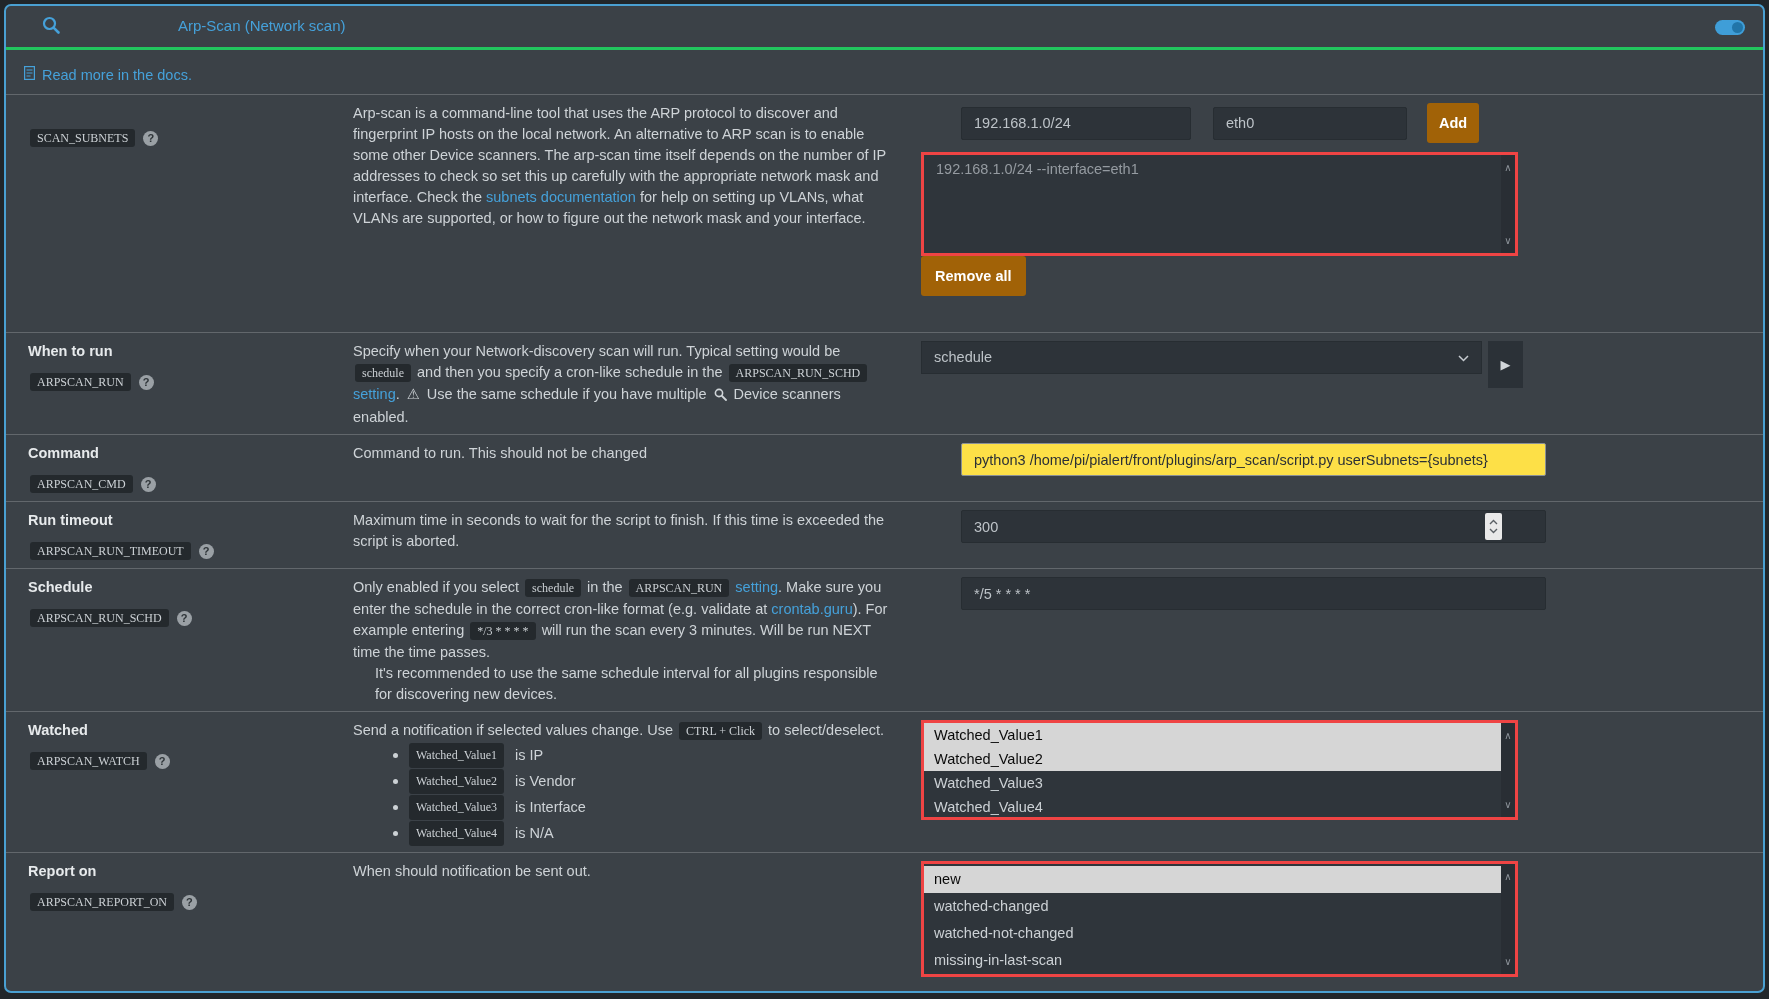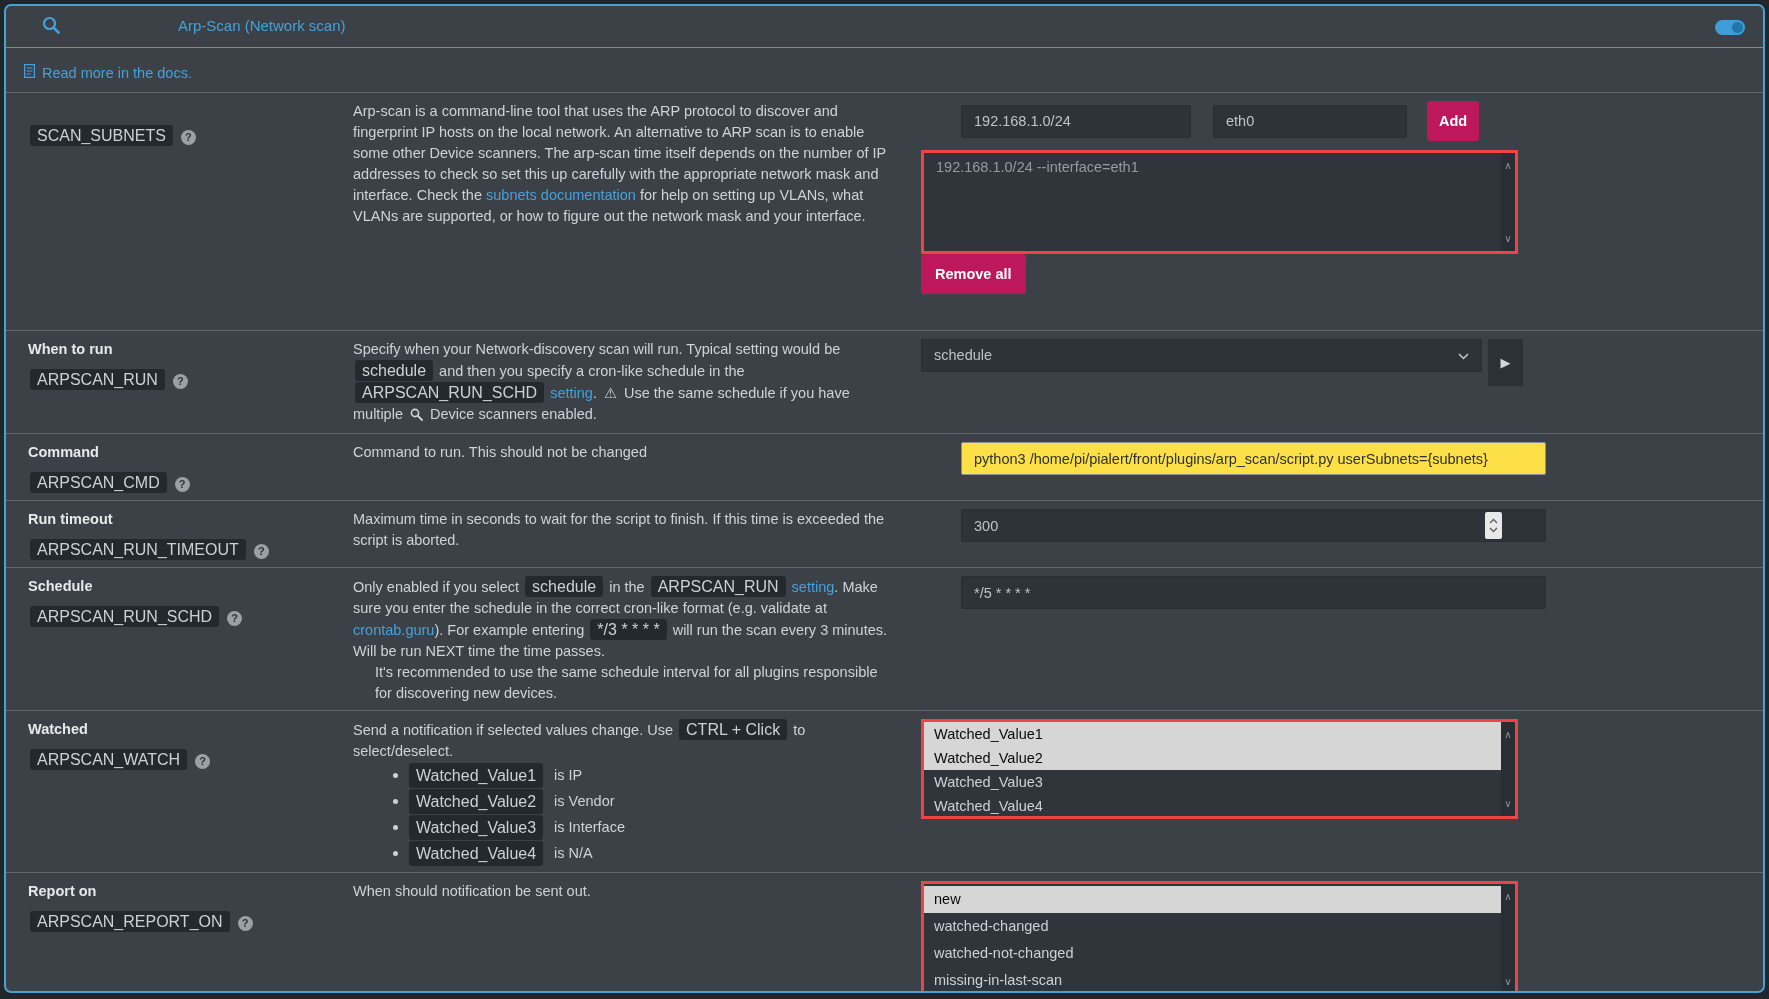--- a/index.html
+++ b/index.html
@@ -1,41 +1,41 @@
 <!DOCTYPE html>
 <html><head>
 <meta charset="utf-8">
 <style>
   html,body{margin:0;padding:0;background:#21262a;font-family:"Liberation Sans",sans-serif;}
   .panel{position:relative;margin:4px 4px 0 4px;height:989px;background:#3b4147;
          border:2px solid #4aa0d2;border-radius:7px;overflow:hidden;box-sizing:border-box;color:#ced3d7;}
   
-  .hdr{position:relative;height:41px;border-bottom:1px solid #22c55e;}
+  .hdr{position:relative;height:41px;border-bottom:3px solid #22c55e;}
   .search-ico{position:absolute;left:36px;top:10px;cursor:pointer;}
   .hdr-title{position:absolute;left:172px;top:11px;color:#45a1da;font-size:15px;}
   .toggle{position:absolute;right:18px;top:14px;width:30px;height:15px;background:#3f9ed8;border-radius:8px;cursor:pointer;}
   .knob{position:absolute;right:2px;top:2px;width:11px;height:11px;border-radius:50%;background:#2175a8;}
   
   .docs{display:flex;align-items:center;gap:7px;padding:16px 0 11px 18px;font-size:14.5px;}
   .link{color:#45a1da;text-decoration:none;cursor:pointer;}
   
   .row{display:grid;grid-template-columns:325px 568px auto;padding:8px 0 6px 22px;
        border-top:1px solid #62676c;box-sizing:border-box;font-size:14.5px;line-height:21px;}
   .row-title{font-weight:bold;color:#e7eaec;margin-bottom:9px;}
-  .code{font-family:Liberation Sans, sans-serif;font-size:16px;background:#24292d;color:#ccd1d5;
+  .code{font-family:Liberation Serif, serif;font-size:12px;background:#24292d;color:#ccd1d5;
         padding:2px 7px;border-radius:3px;white-space:nowrap;margin:0 2px;}
   .help{display:inline-block;width:15px;height:15px;margin-left:6px;background:#9aa0a5;color:#2e3438;
         border-radius:50%;font-size:11px;font-weight:bold;text-align:center;line-height:15px;vertical-align:middle;cursor:pointer;}
   .col-desc{padding-right:24px;color:#ced3d7;}
   .block{display:block;margin-left:22px;}
   
   .txt-input{box-sizing:border-box;height:33px;background:#2d3339;border:1px solid #272d32;border-radius:2px;
              color:#bdc3c8;font-size:14.5px;font-family:"Liberation Sans",sans-serif;padding:0 12px;outline:none;margin-left:40px;}
   .wide{width:585px;}
-  .btn{background:#be185d;color:#fff;border:none;border-radius:3px;height:40px;font-size:14.5px;font-weight:bold;
+  .btn{background:#a16207;color:#fff;border:none;border-radius:3px;height:40px;font-size:14.5px;font-weight:bold;
        padding:0 14px;font-family:"Liberation Sans",sans-serif;cursor:pointer;}
   .ctrl-flex{display:flex;align-items:center;}
   .listbox{position:relative;box-sizing:border-box;background:#2f353b;border:3px solid #ef4444;width:597px;}
   .scroll{position:absolute;top:0;right:0;bottom:0;width:14px;background:#292e34;color:#8d939a;font-size:10px;text-align:center;cursor:pointer;}
   .scroll .up{position:absolute;top:2px;left:0;right:0;}
   .scroll .dn{position:absolute;bottom:2px;left:0;right:0;}
   .opt{height:24px;line-height:24px;padding-left:10px;color:#ccd1d5;margin-right:14px;cursor:pointer;}
   .opt.sel{background:#d6d6d6;color:#0a0a0a;}
   .opt.tall{height:27px;line-height:27px;}
   .subnet-entry{color:#959ba1;height:28px;line-height:28px;padding-left:12px;}

